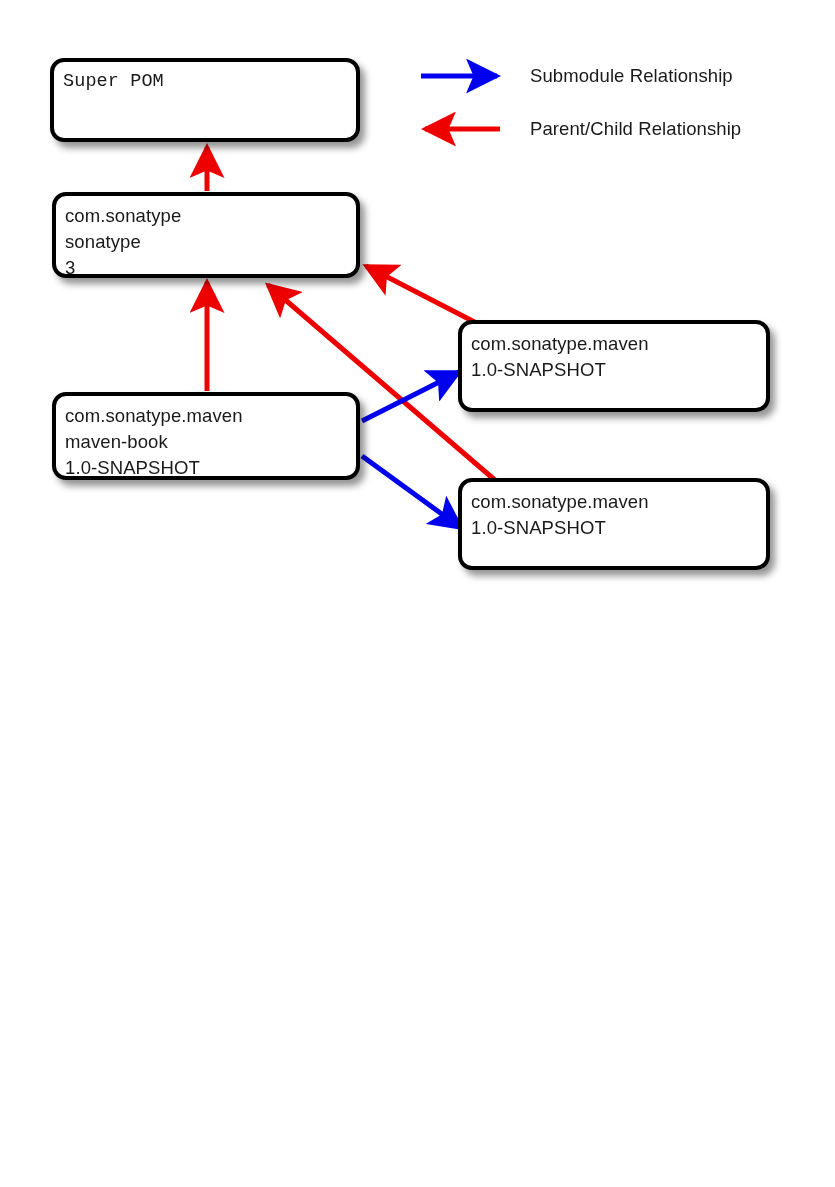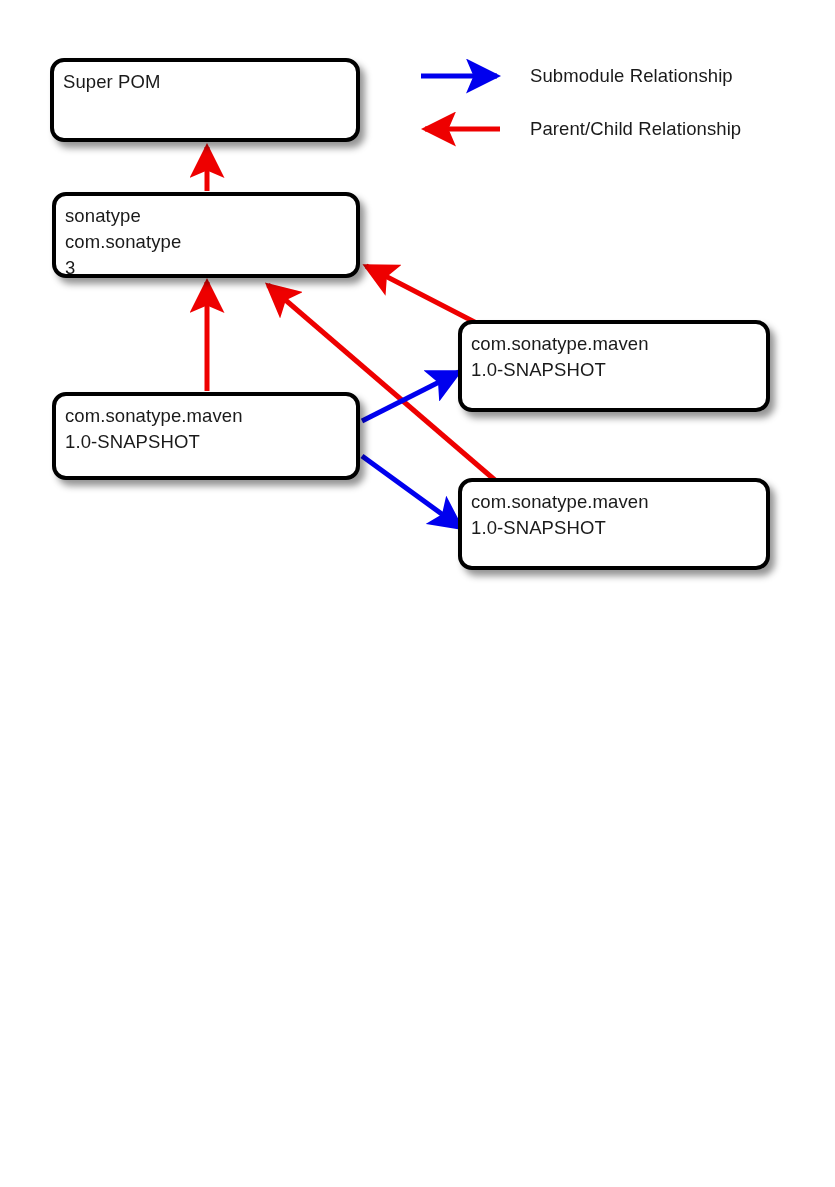--- a/index.html
+++ b/index.html
@@ -97,32 +97,33 @@
     <line x1="496" y1="481" x2="268" y2="285" stroke="#ee0000" stroke-width="5" marker-end="url(#arrow-red)"></line>
 
     <line x1="362" y1="421" x2="459" y2="372" stroke="#0000ee" stroke-width="5" marker-end="url(#arrow-blue)"></line>
 
     <line x1="362" y1="456" x2="461" y2="528" stroke="#0000ee" stroke-width="5" marker-end="url(#arrow-blue)"></line>
 
     <line x1="421" y1="76" x2="497" y2="76" stroke="#0000ee" stroke-width="5" marker-end="url(#arrow-blue)"></line>
     <line x1="500" y1="129" x2="425" y2="129" stroke="#ee0000" stroke-width="5" marker-end="url(#arrow-red)"></line>
   </svg>
 
-  <div class="node" id="node-super-pom" style="left:50px; top:58px; width:310px; height:84px;">
+  <div class="node" id="node-super-pom" style="left:50px; top:58px; width:310px; height:84px;font-family:Liberation Mono, monospace;">
     <div class="node-line">Super POM</div>
   </div>
 
   <div class="node" id="node-sonatype" style="left:52px; top:192px; width:308px; height:86px;">
+    <div class="node-line">com.sonatype</div>
     <div class="node-line">sonatype</div>
-    <div class="node-line">com.sonatype</div>
     <div class="node-line">3</div>
   </div>
 
   <div class="node" id="node-maven-book" style="left:52px; top:392px; width:308px; height:88px;">
     <div class="node-line">com.sonatype.maven</div>
+    <div class="node-line">maven-book</div>
     <div class="node-line">1.0-SNAPSHOT</div>
   </div>
 
   <div class="node" id="node-book-examples" style="left:458px; top:320px; width:312px; height:92px;">
     <div class="node-line">com.sonatype.maven</div>
     <div class="node-line">1.0-SNAPSHOT</div>
   </div>
 
   <div class="node" id="node-book-chapters" style="left:458px; top:478px; width:312px; height:92px;">
     <div class="node-line">com.sonatype.maven</div>

